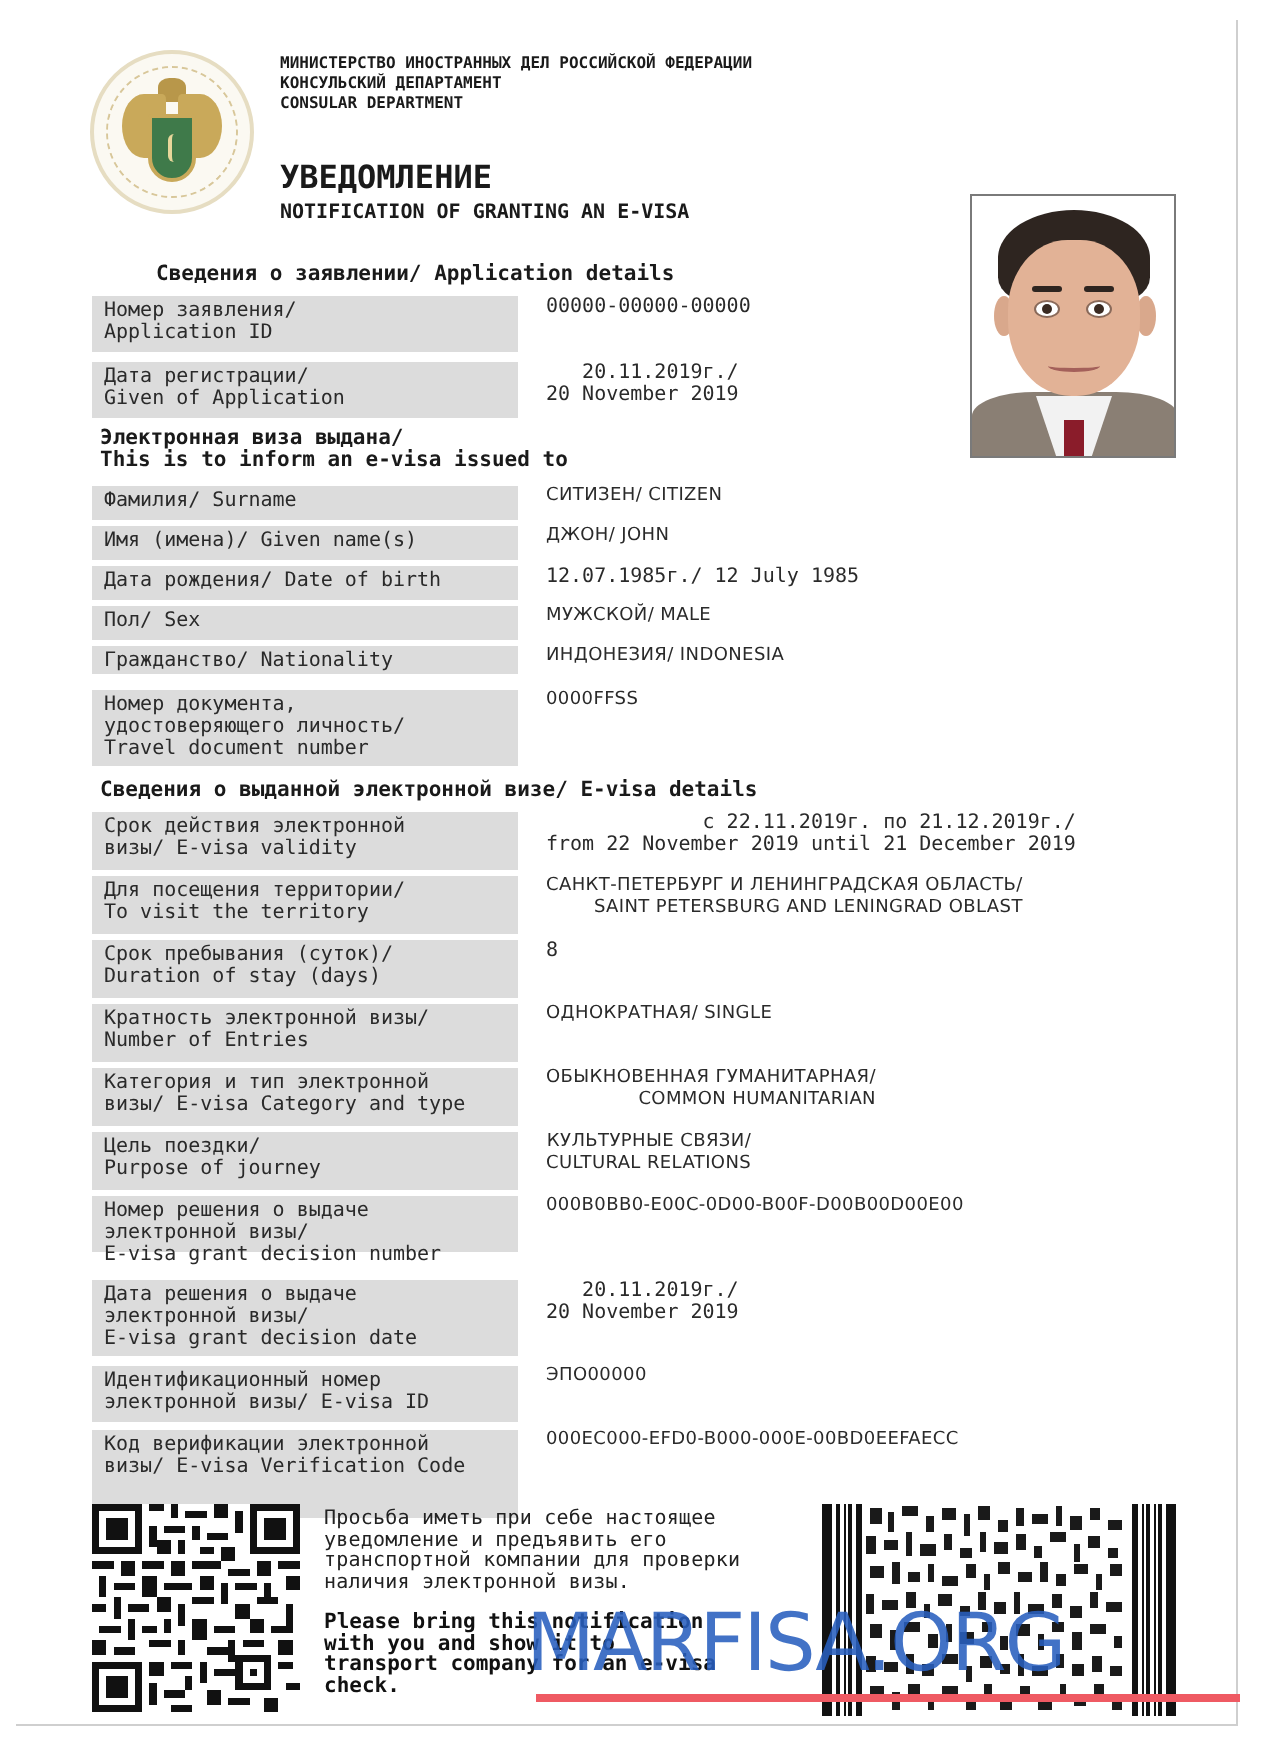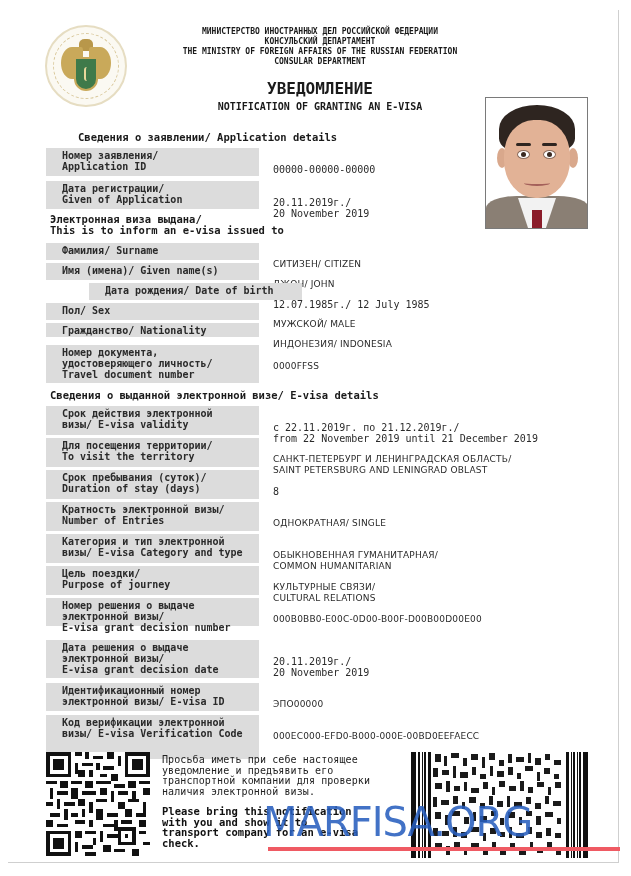--- a/index.html
+++ b/index.html
@@ -16,21 +16,21 @@
                   border: 1px dashed #d8c79a; }
     .logo .eagle-l, .logo .eagle-r { position: absolute; top: 20px; width: 22px; height: 32px; background: #c9a95a; }
     .logo .eagle-l { left: 14px; border-radius: 60% 10% 40% 60%; }
     .logo .eagle-r { left: 42px; border-radius: 10% 60% 60% 40%; }
     .logo .crown { position: absolute; left: 32px; top: 12px; width: 14px; height: 12px; background: #b8974a; border-radius: 40% 40% 10% 10%; }
     .logo .shield { position: absolute; left: 27px; top: 30px; width: 24px; height: 34px; background: #3f7a4a;
                     border: 2px solid #c9a95a; border-radius: 2px 2px 12px 12px; }
     .logo .shield-mark { position: absolute; left: 8px; top: 8px; width: 6px; height: 14px; border-left: 2px solid #e8d79b; border-radius: 6px; }
 
     
-    .hdr { position: absolute; left: 140px; width: 360px; text-align: center; font-weight: bold; line-height: 1; }
+    .hdr { position: absolute; left: 140px; width: 360px; font-weight: bold; line-height: 1; }
     .hdr-ru { top: 27px; font-size: 8px; line-height: 9.5px; }
     .hdr-en { top: 47px; font-size: 8px; line-height: 9.5px; }
     .title-ru { top: 83px; font-size: 16px; line-height: 12px; }
     .title-en { top: 101px; font-size: 10px; line-height: 12px; }
 
     
     .photo { position: absolute; left: 485px; top: 97px; width: 103px; height: 132px; border: 1px solid #7a7a7a; background: #fff; overflow: hidden; }
     .photo .hair { position: absolute; left: 13px; top: 7px; width: 76px; height: 48px; background: #2e2520; border-radius: 50% 50% 30% 30%; }
     .photo .face { position: absolute; left: 18px; top: 22px; width: 66px; height: 78px; background: #e2b296; border-radius: 45% 45% 48% 48%; }
     .photo .ear-l, .photo .ear-r { position: absolute; top: 50px; width: 10px; height: 20px; background: #d9a88c; border-radius: 50%; }
@@ -43,22 +43,22 @@
     .photo .mouth { position: absolute; left: 38px; top: 82px; width: 26px; height: 6px; border-bottom: 2px solid #a4605a; border-radius: 0 0 50% 50%; }
     .photo .jacket { position: absolute; left: 0; top: 98px; width: 103px; height: 40px; background: #8a7f74; border-radius: 30% 30% 0 0; }
     .photo .shirt { position: absolute; left: 32px; top: 100px; width: 38px; height: 34px; background: #f2f2f2; clip-path: polygon(0 0, 100% 0, 70% 100%, 30% 100%); }
     .photo .tie { position: absolute; left: 46px; top: 112px; width: 10px; height: 20px; background: #8a1c2a; }
 
     
     .sec { position: absolute; left: 50px; font-weight: bold; font-size: 10.5px; line-height: 11px; }
 
     
     .row { position: absolute; left: 46px; width: 560px; }
-    .lbl { position: absolute; left: 0; top: 0; width: 213px; background: #dcdcdc; padding: 2px 16px; font-size: 10px; line-height: 11px; white-space: pre; color: #2a2a2a; font-weight: bold; }
-    .val { position: absolute; left: 227px; top: 16px; font-size: 10px; line-height: 11px; white-space: pre; color: #2a2a2a; }
+    .lbl { position: absolute; left: 0; top: 0; width: 213px; background: #dcdcdc; padding: 2px 6px; font-size: 10px; line-height: 11px; white-space: pre; color: #2a2a2a; }
+    .val { position: absolute; left: 227px; top: 0; font-size: 10px; line-height: 11px; white-space: pre; color: #2a2a2a; text-align: right; }
     .val.caps { font-family: "DejaVu Sans", "Liberation Sans", sans-serif; font-size: 9px; letter-spacing: 0.2px; }
 
     
     .qr { position: absolute; left: 46px; top: 752px; width: 104px; height: 104px; background: #fff; }
     .notice-ru { position: absolute; left: 162px; top: 755px; font-size: 10px; line-height: 10.5px; white-space: pre; color: #222; letter-spacing: 0.1px; }
     .notice-en { position: absolute; left: 162px; top: 806px; font-size: 10.5px; line-height: 10.5px; font-weight: bold; white-space: pre; color: #111; }
     .barcode { position: absolute; left: 411px; top: 752px; width: 177px; height: 106px; }
 
     
     .wm { position: absolute; left: 263px; top: 796px; font-family: "DejaVu Sans", "Liberation Sans", sans-serif; font-size: 40px; line-height: 52px;
@@ -79,21 +79,20 @@
   <div class="shield">
       <div class="shield-mark"></div>
     </div>
 </div>
 
 <div class="hdr hdr-ru">
   <div>МИНИСТЕРСТВО ИНОСТРАННЫХ ДЕЛ РОССИЙСКОЙ ФЕДЕРАЦИИ</div>
   <div>КОНСУЛЬСКИЙ ДЕПАРТАМЕНТ</div>
 </div>
 <div class="hdr hdr-en">
-  <div>THE MINISTRY OF FOREIGN AFFAIRS OF THE RUSSIAN FEDERATION</div>
   <div>CONSULAR DEPARTMENT</div>
 </div>
 <div class="hdr title-ru">
   <div>УВЕДОМЛЕНИЕ</div>
 </div>
 <div class="hdr title-en">NOTIFICATION OF GRANTING AN E-VISA</div>
 
 <div class="photo">
   <div class="jacket"></div>
   <div class="shirt"></div>
@@ -128,21 +127,21 @@
 
 <div class="row" style="top:243px;">
   <div class="lbl" style="height:17px;">Фамилия/ Surname</div>
   <div class="val caps">СИТИЗЕН/ CITIZEN</div>
 </div>
 <div class="row" style="top:263px;">
   <div class="lbl" style="height:17px;">Имя (имена)/ Given name(s)</div>
   <div class="val caps">ДЖОН/ JOHN</div>
 </div>
 <div class="row" style="top:283px;">
-  <div class="lbl" style="height:17px;margin-left:43px;">Дата рождения/ Date of birth</div>
+  <div class="lbl" style="height:17px;">Дата рождения/ Date of birth</div>
   <div class="val">12.07.1985г./ 12 July 1985</div>
 </div>
 <div class="row" style="top:303px;">
   <div class="lbl" style="height:17px;">Пол/ Sex</div>
   <div class="val caps">МУЖСКОЙ/ MALE</div>
 </div>
 <div class="row" style="top:323px;">
   <div class="lbl" style="height:14px;">Гражданство/ Nationality</div>
   <div class="val caps">ИНДОНЕЗИЯ/ INDONESIA</div>
 </div>

